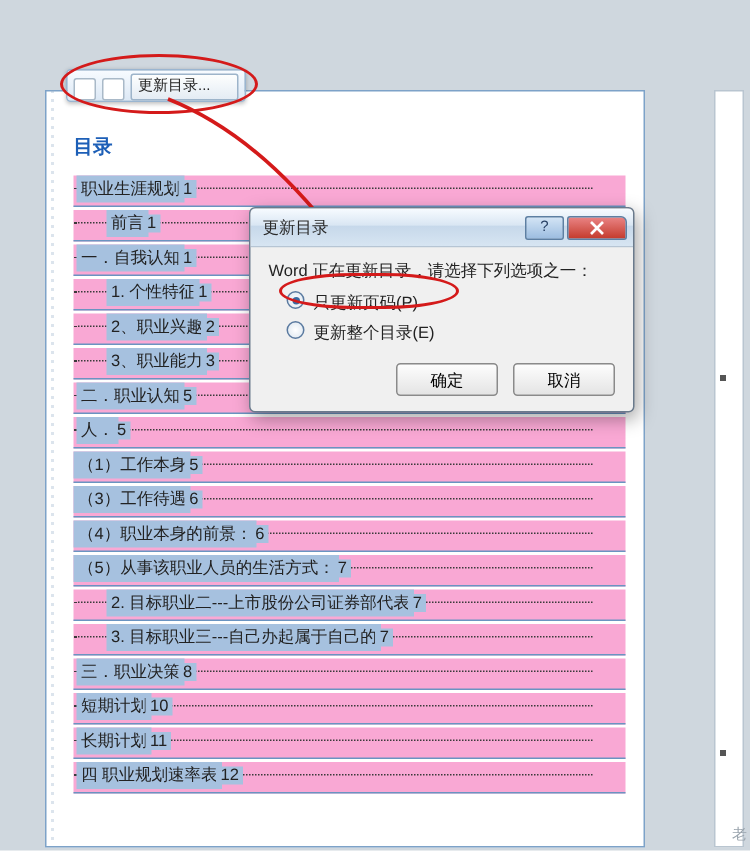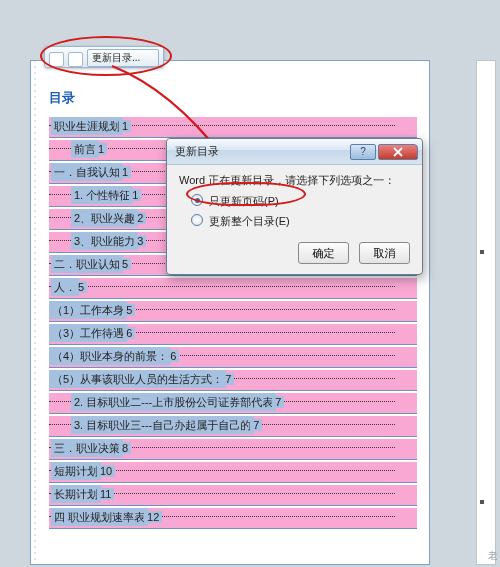--- a/index.html
+++ b/index.html
@@ -158,21 +158,21 @@
     border: 2px solid #d41a1a;
     border-radius: 50%/60%;
     z-index: 11;
     pointer-events: none;
   }
   .dlg-buttons {
     display: flex; justify-content: flex-end; gap: 10px;
     margin-top: 10px;
   }
   .dlg-btn {
-    width: 51px; height: 22px;
+    width: 68px; height: 22px;
     background: linear-gradient(#fdfdfd,#e4e4e4);
     border: 1px solid #8a8a8a;
     border-radius: 3px;
     font-size: 11px;
     cursor: pointer;
   }
 
   
   .arrow {
     position: absolute;

